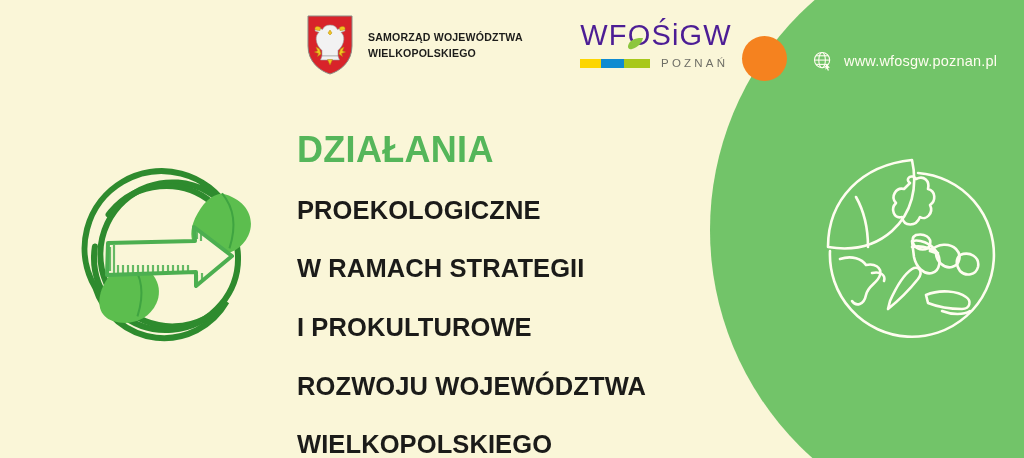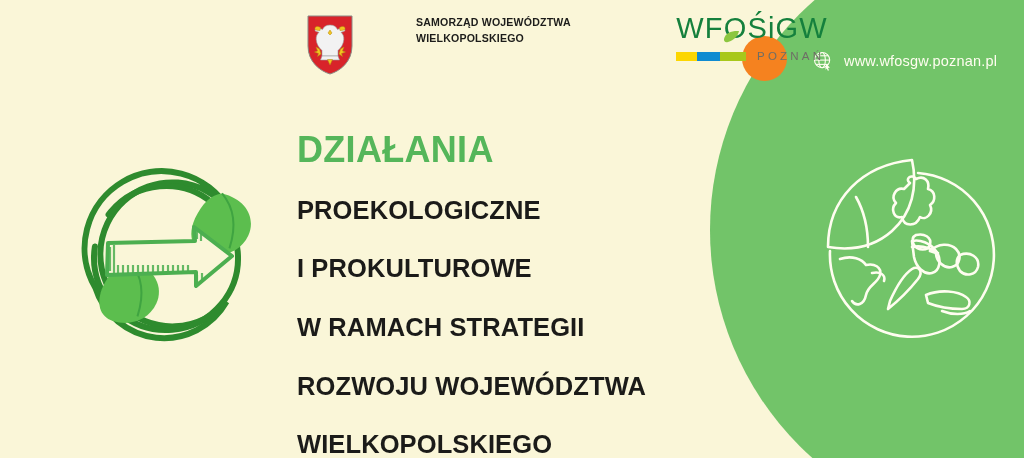--- a/index.html
+++ b/index.html
@@ -45,21 +45,21 @@
     color:#FFFDF0;
     font-size:14.5px;
     letter-spacing:.2px;
     white-space:nowrap;
   }
 
   
   .logo-bar{
     position:absolute;
     left:306px; top:14px;
-    display:flex;align-items:flex-start;gap:48px;
+    display:flex;align-items:center;
   }
   .crest{width:48px;height:62px;display:block;}
   .sw-text{
     margin-left:14px;
     color:#1C1C1A;
     font-size:11.5px;
     font-weight:bold;
     line-height:1.42;
     letter-spacing:.2px;
     transform:scaleX(.92);
@@ -68,21 +68,21 @@
   }
   .wfos-logo{
     margin-left:44px;
     position:relative;
     width:148px;
   }
   .wfos-word{
     position:relative;
     font-size:29px;
     letter-spacing:1.2px;
-    color:#15803d;
+    color:#4c1d95;
     line-height:1;
     white-space:nowrap;
   }
   .wfos-leaf{
     position:absolute;
     left:47px;top:15px;
     width:17px;height:13px;
   }
   .wfos-row2{
     margin-top:7px;
@@ -270,20 +270,20 @@
         <path d="M114 140 C128 134 146 136 154 142 C160 146 158 154 150 154 C140 154 126 152 116 148 Z"></path>
         <path d="M130 156 C140 160 152 160 158 156"></path>
       </g>
     </svg>
   </div>
 
   <div class="copy">
     <p class="title-green">DZIAŁANIA</p>
     <p class="title-dark">
       <span>PROEKOLOGICZNE</span>
+      <span>W RAMACH STRATEGII</span>
       <span>I PROKULTUROWE</span>
-      <span>W RAMACH STRATEGII</span>
       <span>ROZWOJU WOJEWÓDZTWA</span>
       <span>WIELKOPOLSKIEGO</span>
     </p>
   </div>
 
 </div>
 
 </body></html>

